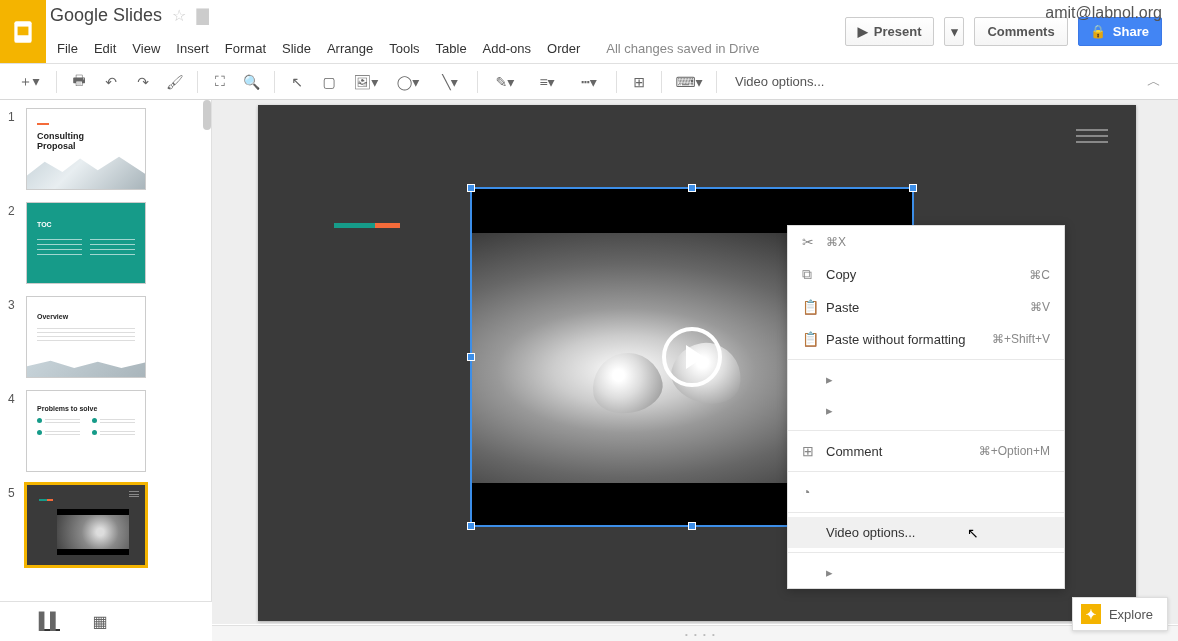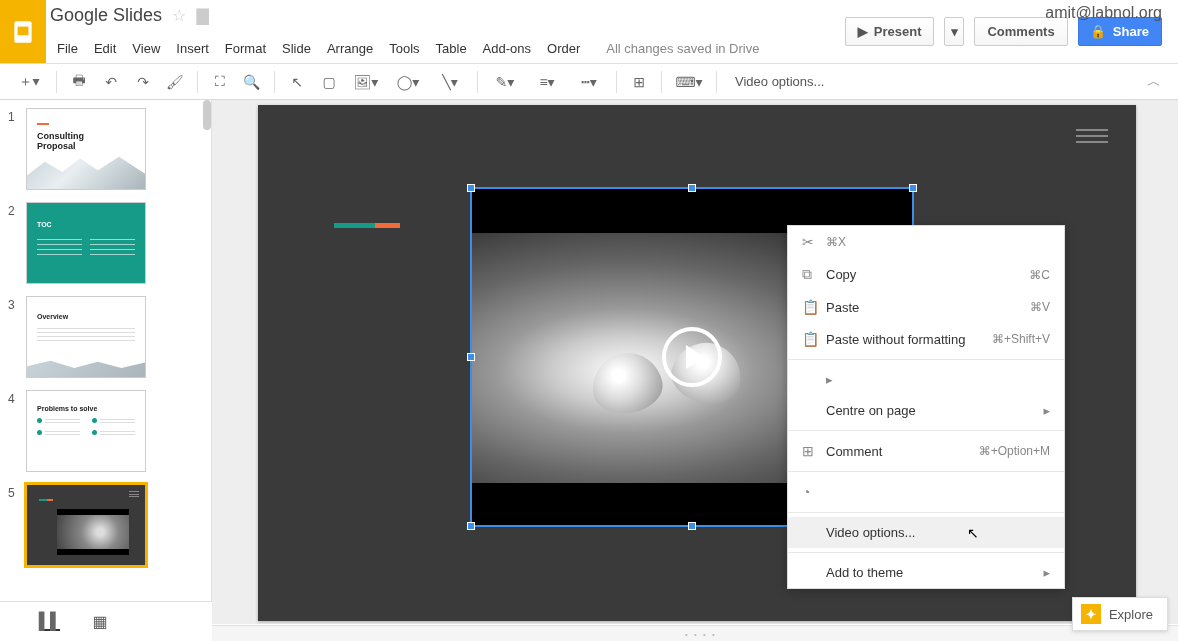--- a/index.html
+++ b/index.html
@@ -321,42 +321,40 @@
       <span class="cm-label">Paste without formatting</span>
       <span class="cm-shortcut">⌘+Shift+V</span>
     </div>
   <div class="cm-sep"></div>
   <div class="cm-item">
       <span class="cm-icon"></span>
       <span class="cm-arrow">▸</span>
     </div>
   <div class="cm-item">
       <span class="cm-icon"></span>
-      <span class="cm-label">Centre on page</span>
       <span class="cm-arrow">▸</span>
     </div>
   <div class="cm-sep"></div>
   <div class="cm-item">
       <span class="cm-icon">⊞</span>
       <span class="cm-label">Comment</span>
       <span class="cm-shortcut">⌘+Option+M</span>
     </div>
   <div class="cm-sep"></div>
   <div class="cm-item">
       <span class="cm-icon">◔</span>
     </div>
   <div class="cm-sep"></div>
   <div class="cm-item highlighted">
       <span class="cm-icon"></span>
       <span class="cm-label">Video options...</span>
     </div>
   <div class="cm-sep"></div>
   <div class="cm-item">
       <span class="cm-icon"></span>
-      <span class="cm-label">Add to theme</span>
       <span class="cm-arrow">▸</span>
     </div>
 </div>
 <div class="cursor-ptr">↖</div>
 
 <div class="filmstrip-footer">
   <div class="fs-btn active">▌▌</div>
   <div class="fs-btn">▦</div>
 </div>
 

